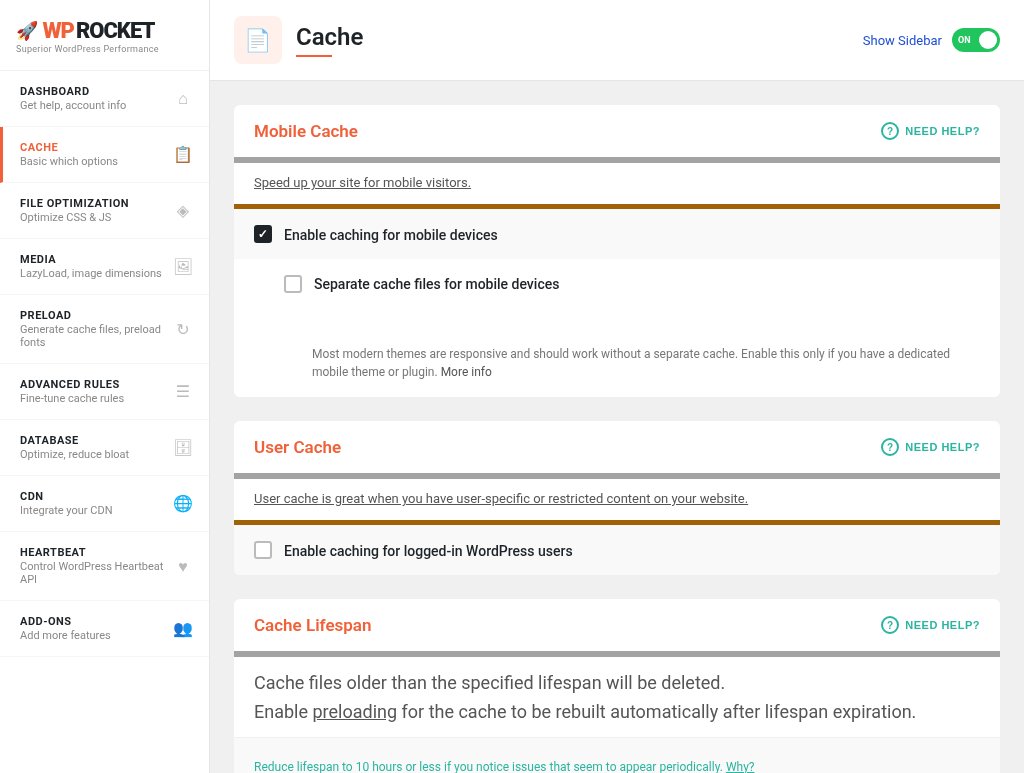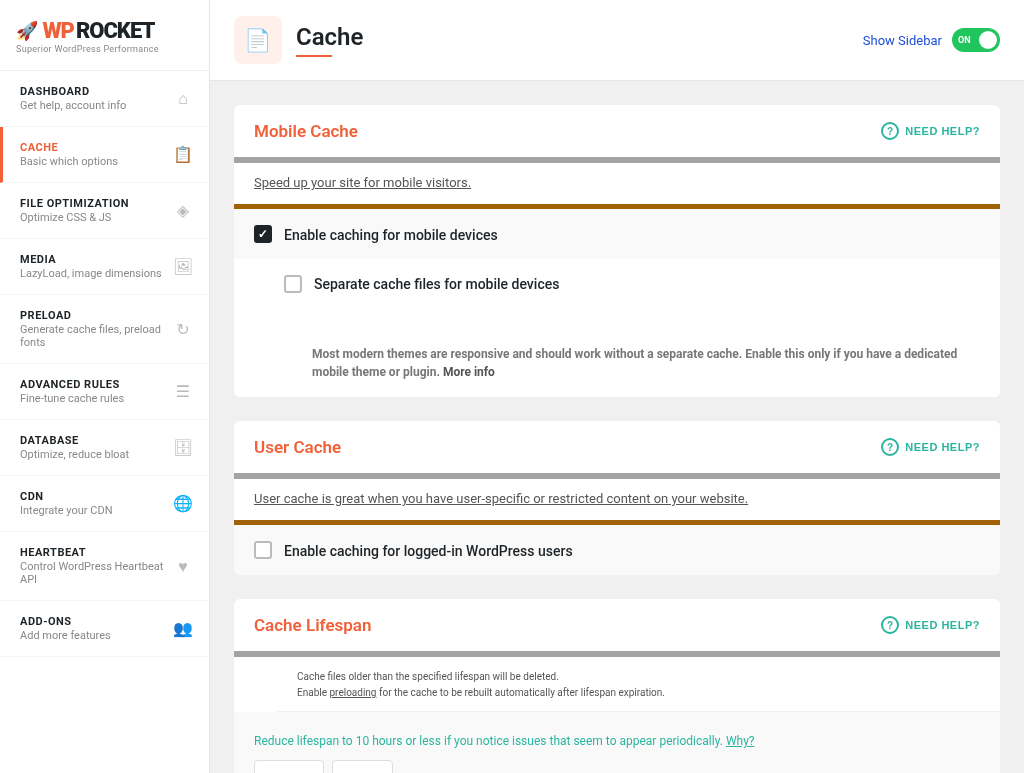--- a/index.html
+++ b/index.html
@@ -245,21 +245,20 @@
       display: flex;
       align-items: center;
       gap: 12px;
     }
     .checkbox-row.sub .checkbox-note {
       font-size: 12px;
       color: #777;
       margin-left: 28px;
       margin-top: 4px;
       line-height: 1.5;
-      font-weight: bold;
     }
     .checkbox-row.sub .checkbox-note a {
       color: #555;
     }
     .checkbox-label {
       font-size: 14px;
       color: #1d2327;
       font-weight: 500;
     }
 
@@ -289,25 +288,24 @@
     
     .user-cache-link {
       color: #555;
       text-decoration: underline;
       cursor: pointer;
     }
 
     
     .lifespan-desc {
       padding: 12px 32px 10px 20px;
-      font-size: 10px;
+      font-size: 18px;
       color: #555;
       line-height: 1.6;
       border-bottom: 1px solid #f0f0f0;
-      margin-left: 43px;
     }
     .lifespan-desc a {
       color: #555;
       text-decoration: underline;
     }
 
     .lifespan-box {
       padding: 16px 20px;
       background: #f9f9f9;
     }

